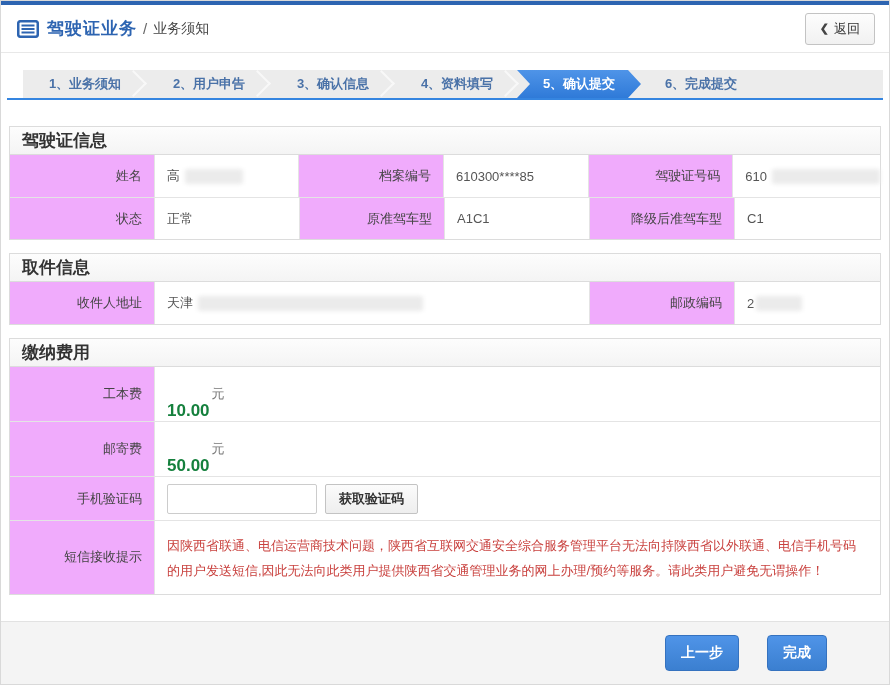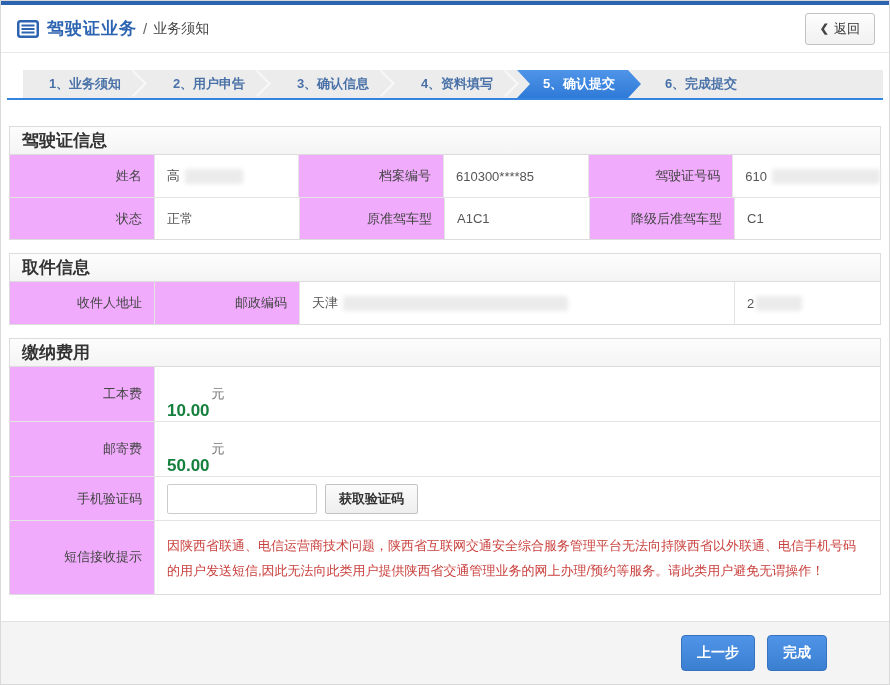--- a/index.html
+++ b/index.html
@@ -96,21 +96,21 @@
     font-size:13px; font-weight:bold; color:#333; cursor:pointer; font-family:inherit;
   }
   .notice-cell { min-height:66px; padding:10px 14px 10px 14px; align-items:flex-start; }
   .notice-text { color:#c9413e; line-height:1.95; font-size:13px; padding-top:2px; }
 
   
   .footer {
     position:absolute; left:0; right:0; bottom:0; height:63px;
     background:#f4f4f4; border-top:1px solid #e2e2e2;
     display:flex; align-items:center; justify-content:flex-end;
-    padding-right:62px; gap:12px;
+    padding-right:62px; gap:28px;
   }
   .blue-btn {
     background:linear-gradient(#4f94e8,#3b7fd0);
     border:1px solid #3572bf; border-radius:4px;
     color:#fff; font-size:14px; font-weight:bold;
     padding:8px 15px; cursor:pointer; font-family:inherit;
   }
 </style>
 </head>
 <body>
@@ -188,25 +188,25 @@
     <div class="cell val last">
       <span>C1</span>
     </div>
   </div>
 </div>
 
 <div class="section">
   <div class="section-header">取件信息</div>
   <div class="trow">
     <div class="cell lbl">收件人地址</div>
-    <div class="cell lbl">邮政编码</div>
     <div class="cell val span3">
       <span>天津</span>
       <span class="redact" style="width:225px;"></span>
     </div>
+    <div class="cell lbl">邮政编码</div>
     <div class="cell val last">
       <span>2</span>
       <span class="redact" style="width:46px; margin-left:2px;"></span>
     </div>
   </div>
 </div>
 
 <div class="section">
   <div class="section-header">缴纳费用</div>
   <div class="trow">

